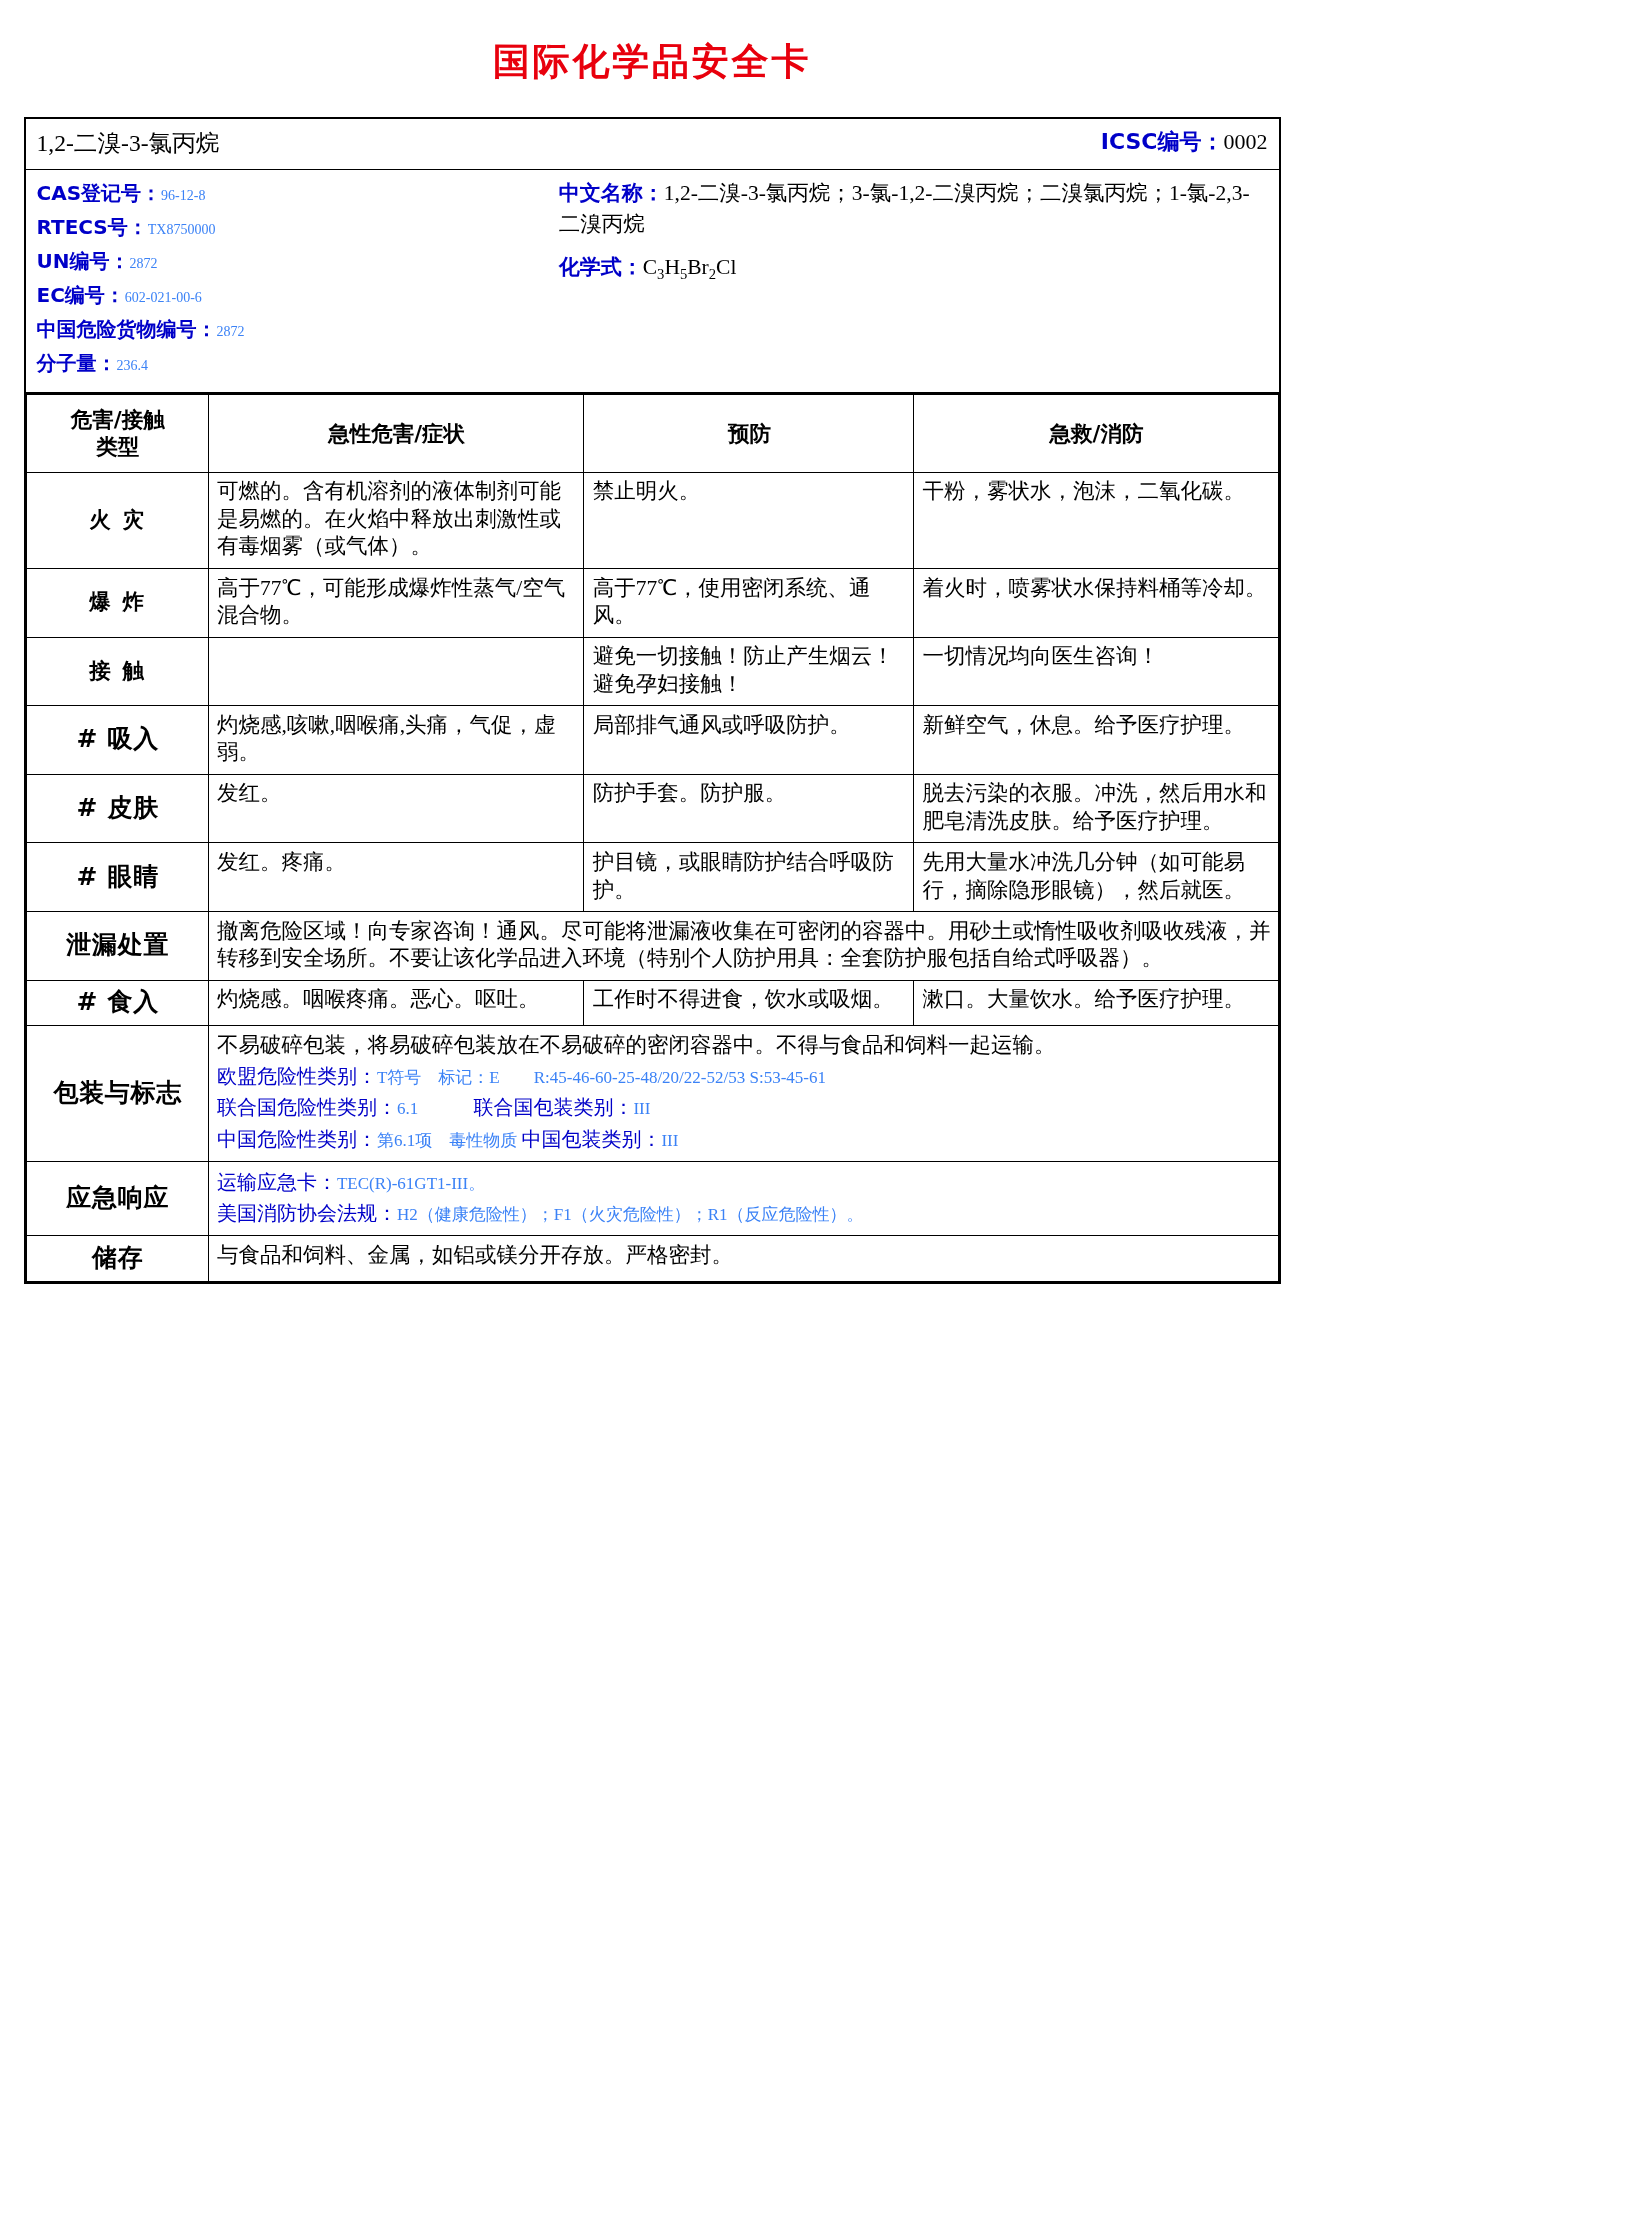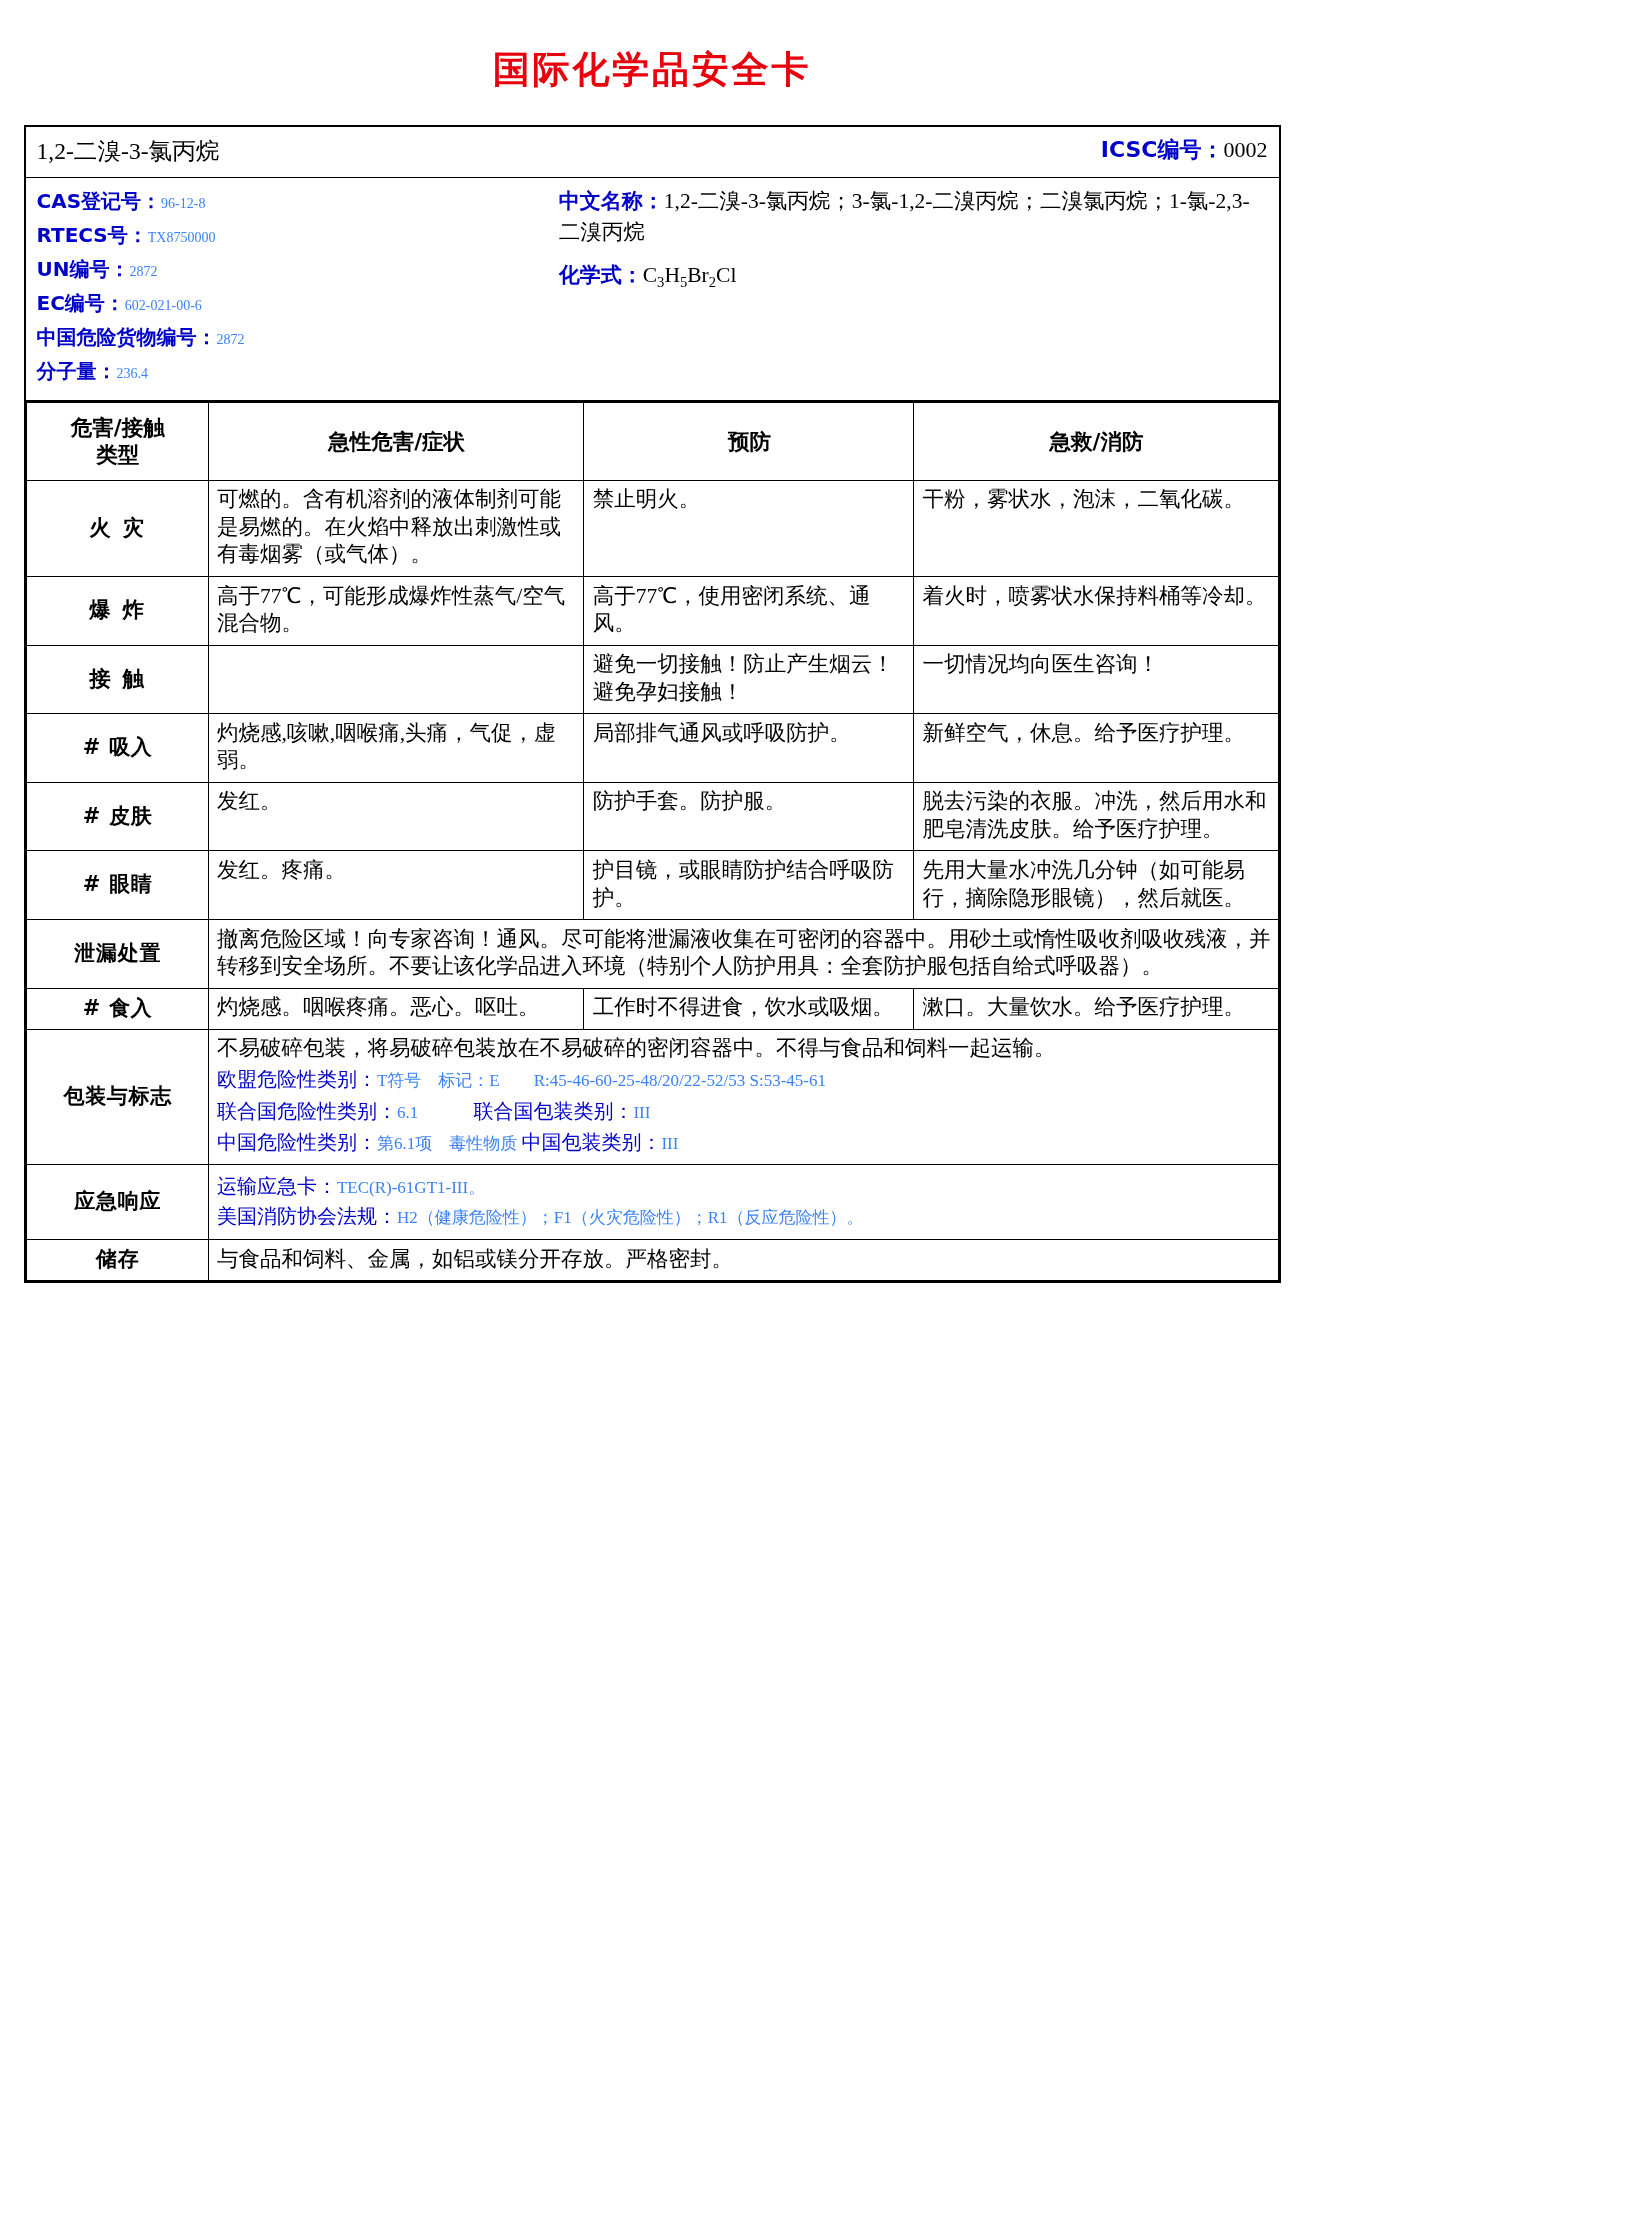--- a/index.html
+++ b/index.html
@@ -10,21 +10,21 @@
   body {
     width: 1647px;
     font-family: "Liberation Serif", "DejaVu Serif", serif;
     -webkit-font-smoothing: antialiased;
   }
   .page {
     width: 1304px;
     min-height: 2216px;
     position: relative;
     box-sizing: border-box;
-    padding: 12px;
+    padding: 4px;
   }
   .doc-title {
     text-align: center;
     color: #e8000d;
     font-family: "DejaVu Sans", "Liberation Sans", sans-serif;
     font-weight: bold;
     font-size: 37px;
     letter-spacing: 2.8px;
     padding-top: 33px;
     padding-bottom: 18px;
@@ -139,21 +139,21 @@
   }
   .rowlbl {
     text-align: center;
     color: #0000c8;
     font-family: "DejaVu Sans","Liberation Sans",sans-serif;
     font-weight: bold;
     font-size: 22px;
     vertical-align: middle !important;
     letter-spacing: 2.1px;
   }
-  .rowlbl.small { font-size: 21px; letter-spacing: 0.7px; }
+  .rowlbl.small { font-size: 25px; letter-spacing: 0.7px; }
   td.cell { font-family: "Liberation Serif", serif; }
   .bluetext {
     color: #0000c8;
     font-family: "DejaVu Sans","Liberation Sans",sans-serif;
     font-weight: normal;
     font-size: 20px;
   }
   .blk {
     color: #3b82f6;
     font-family: "Liberation Serif", serif;

